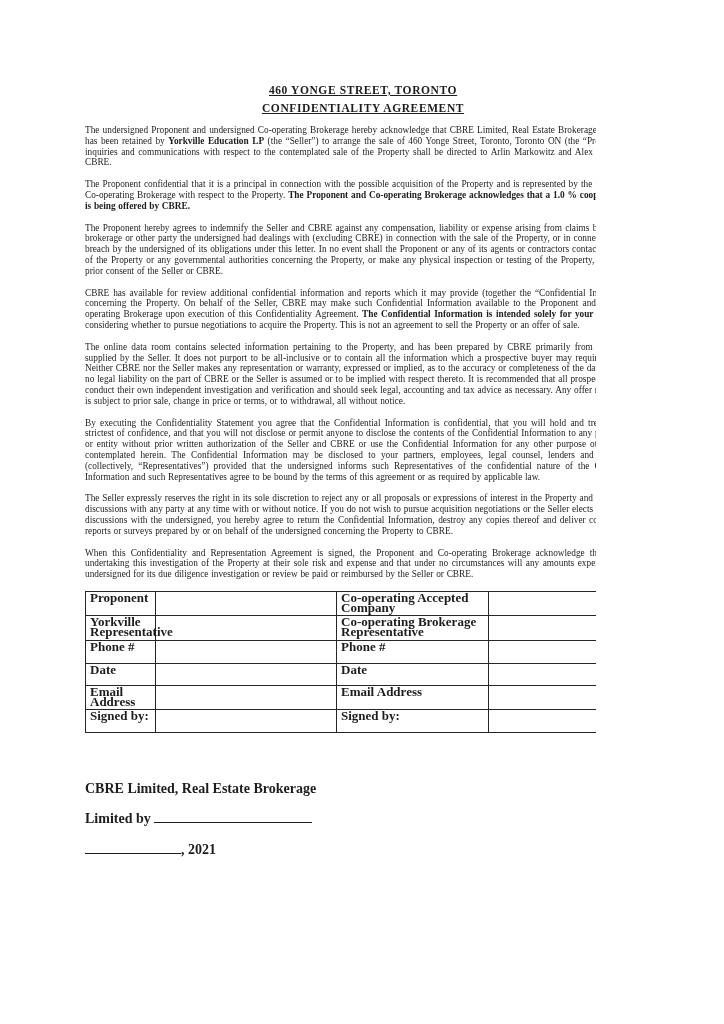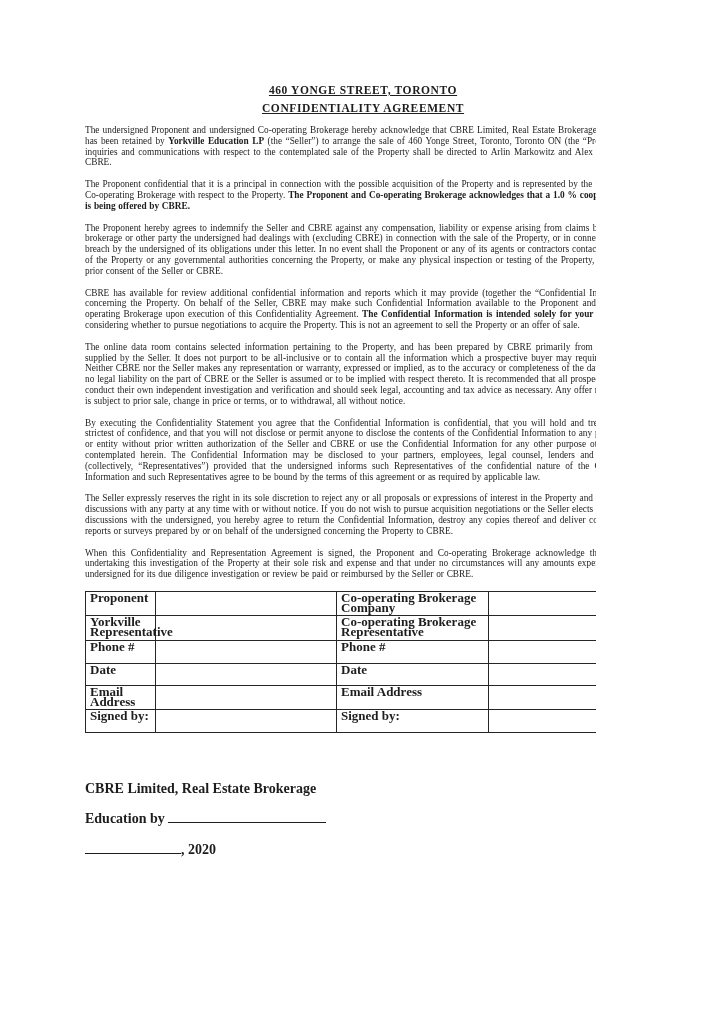--- a/index.html
+++ b/index.html
@@ -93,21 +93,21 @@
       <colgroup>
         <col style="width:70px">
         <col style="width:181px">
         <col style="width:152px">
         <col style="width:153px">
       </colgroup>
       <tbody>
           <tr>
             <td class="lbl">Proponent</td>
             <td class="val"></td>
-            <td class="lbl">Co-operating Brokerage Company</td>
+            <td class="lbl">Co-operating Accepted Company</td>
             <td class="val"></td>
           </tr>
           <tr>
             <td class="lbl">Yorkville Representative</td>
             <td class="val"></td>
             <td class="lbl">Co-operating Brokerage Representative</td>
             <td class="val"></td>
           </tr>
           <tr>
             <td class="lbl">Phone #</td>
@@ -132,21 +132,21 @@
             <td class="val"></td>
             <td class="lbl">Signed by:</td>
             <td class="val"></td>
           </tr>
         </tbody>
     </table>
 
     <div class="footer-block">
       <div class="company-line">CBRE Limited, Real Estate Brokerage</div>
       <div class="accepted-line">
-        <span>Education by</span><span class="sig-underline long"></span>
+        <span>Limited by</span><span class="sig-underline long"></span>
       </div>
       <div class="date-line">
-        <span class="sig-underline short"></span><span>, 2020</span>
+        <span class="sig-underline short"></span><span>, 2021</span>
       </div>
     </div>
 
   </div>
 </div>
 
 </body></html>

